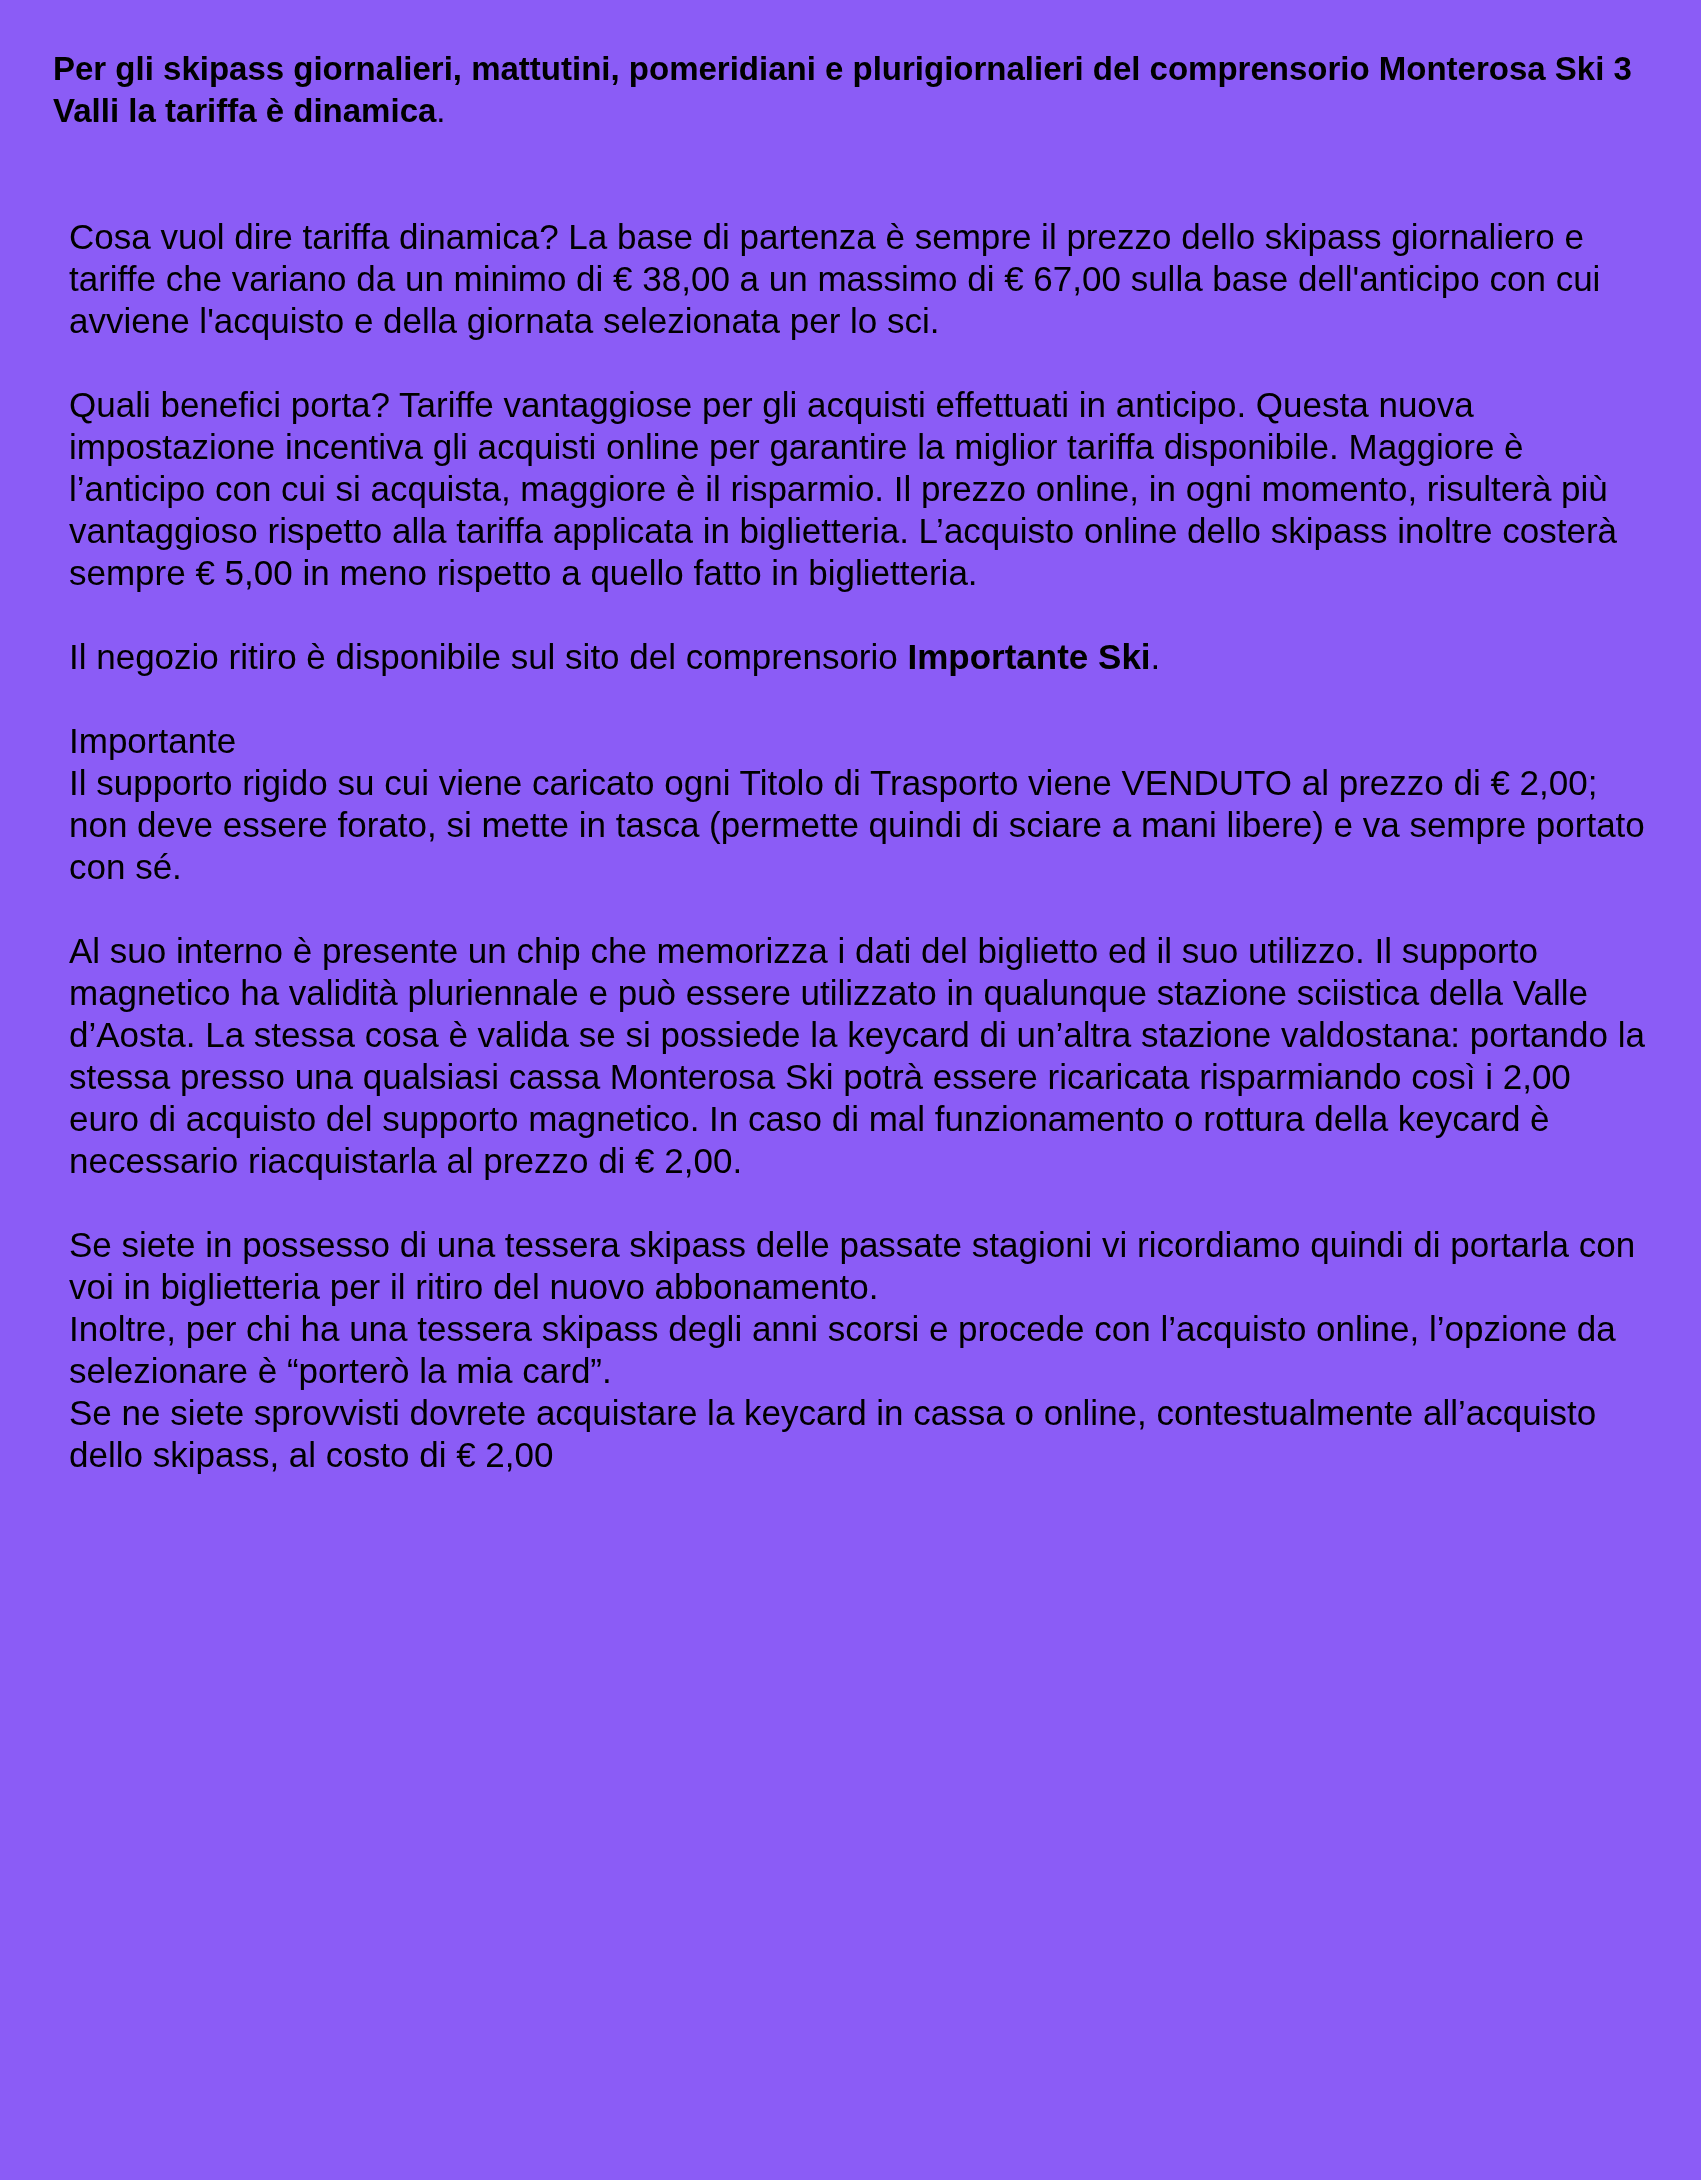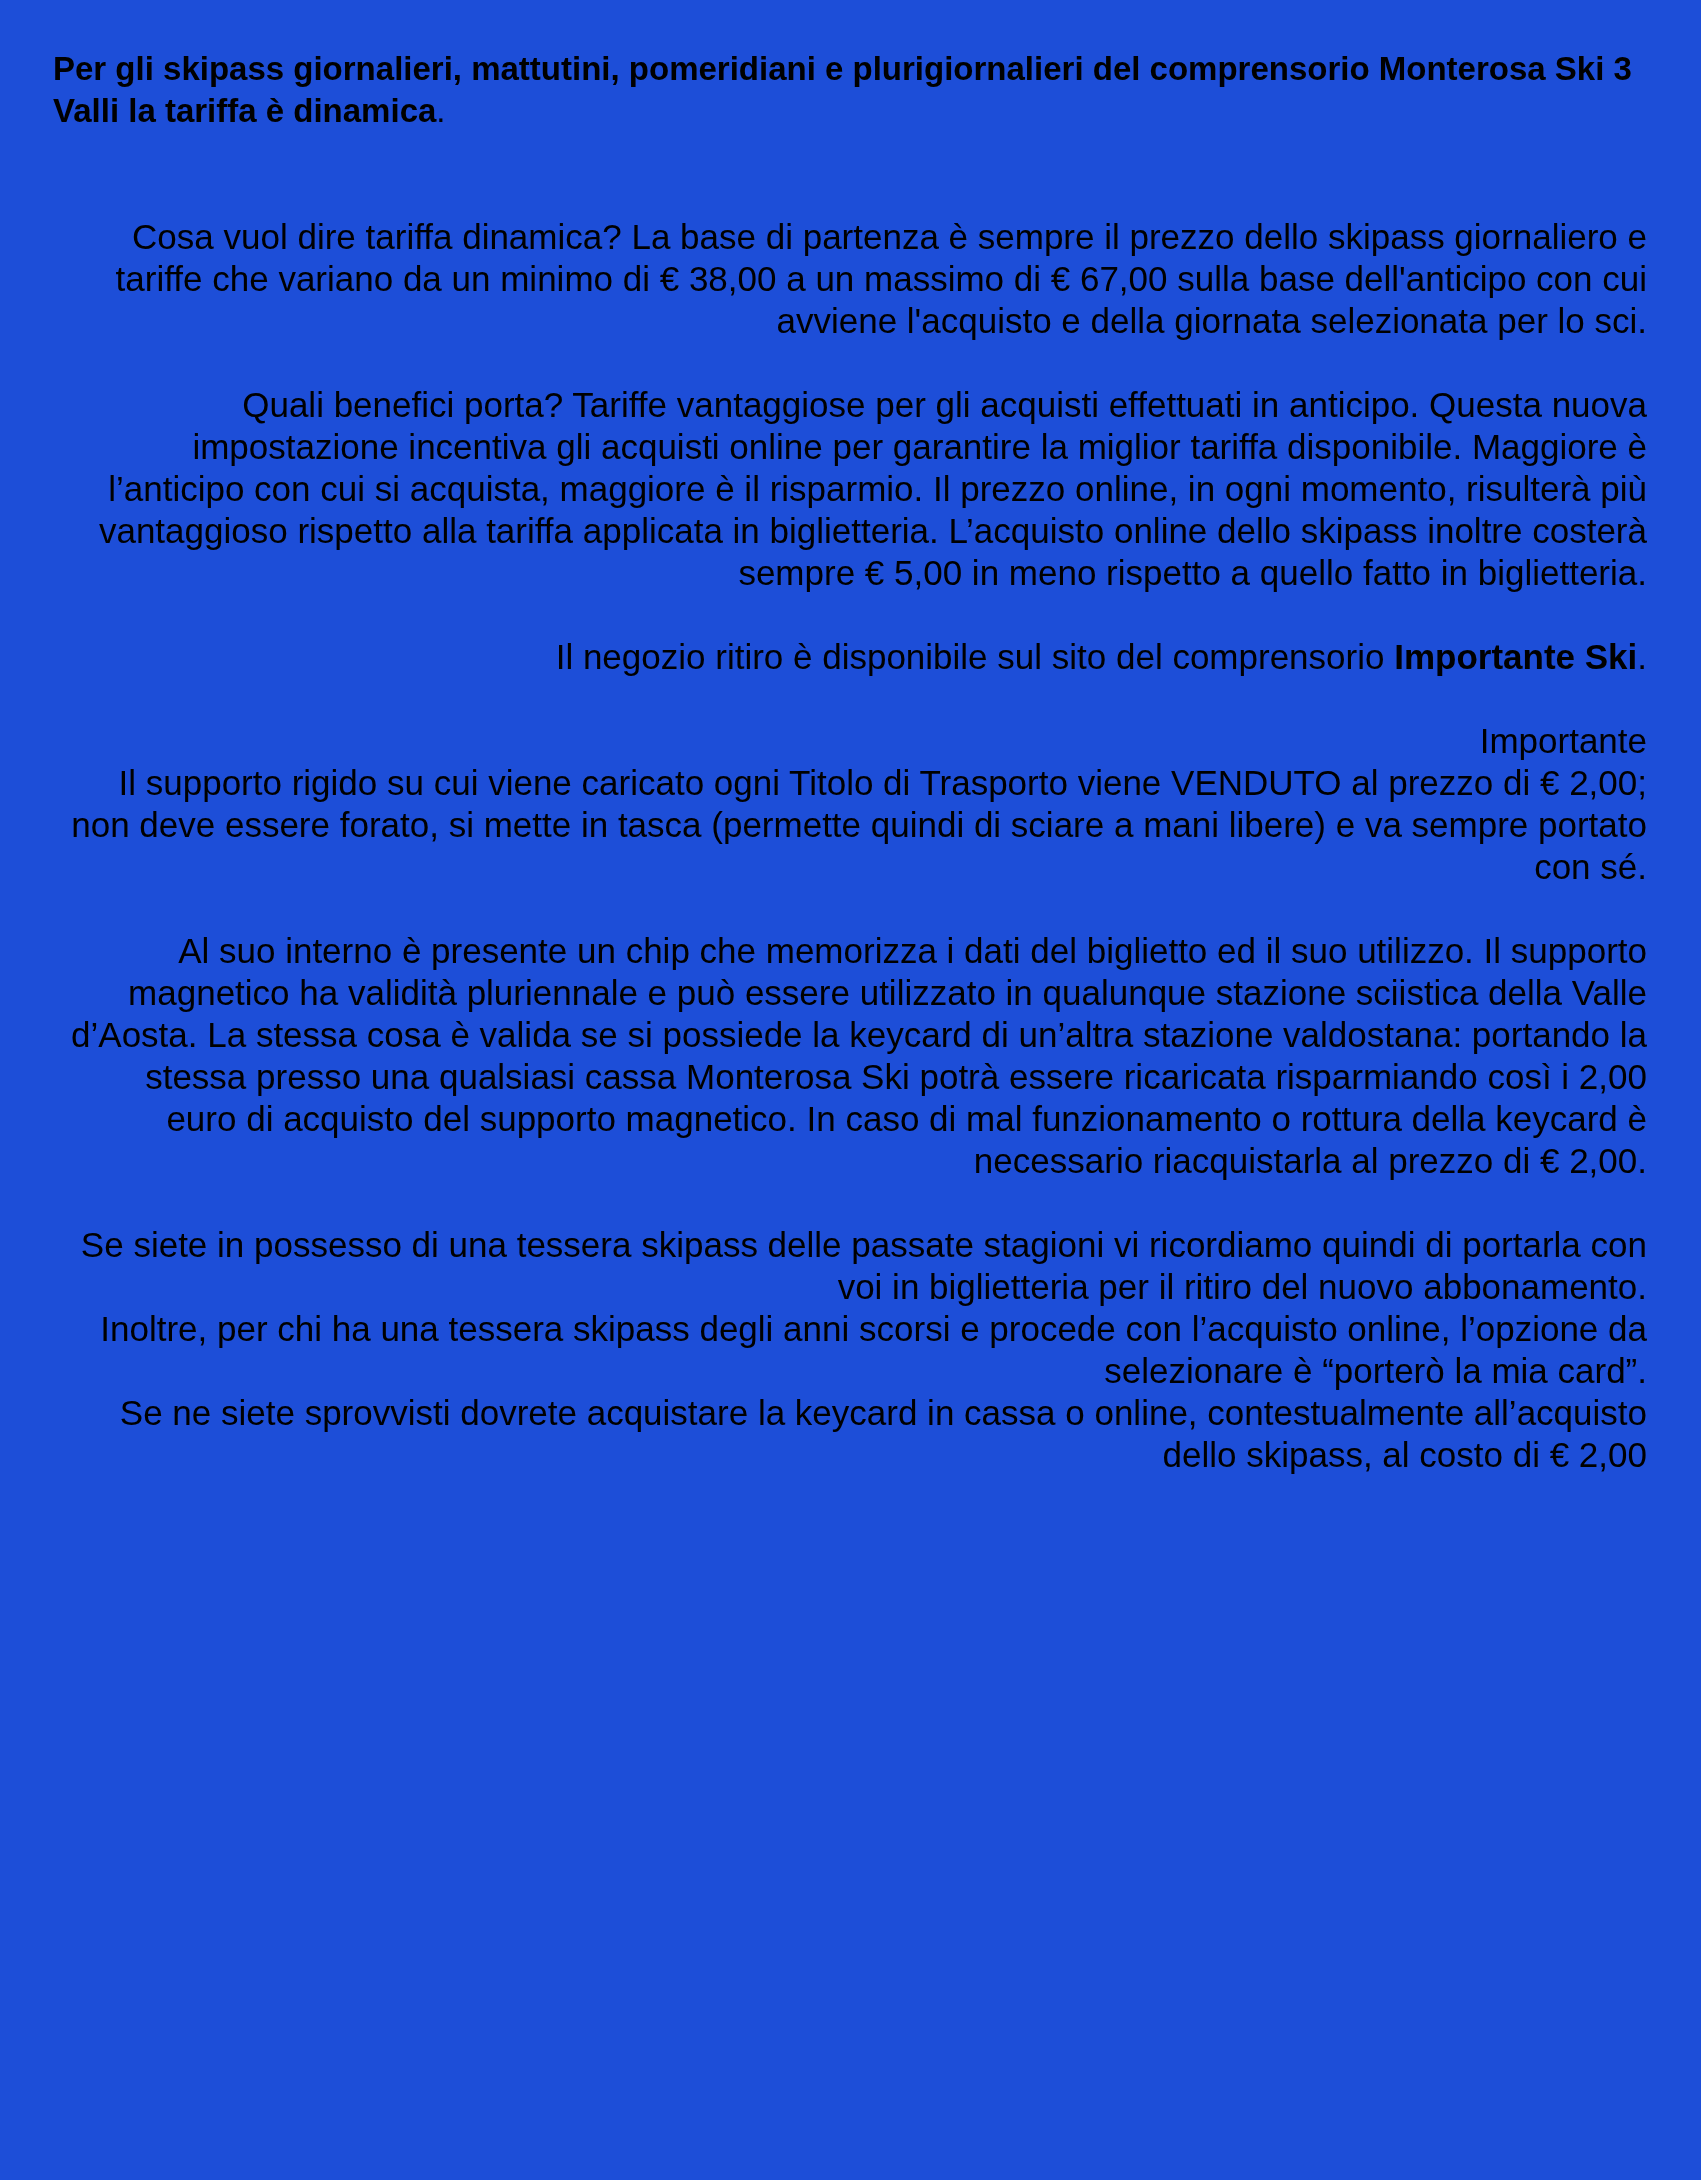--- a/index.html
+++ b/index.html
@@ -12,39 +12,38 @@
     background: #ffffff;
     color: #000000;
     font-family: "Liberation Sans", sans-serif;
     overflow: hidden;
   }
   .page {
     box-sizing: border-box;
     width: 1701px;
     height: 2180px;
     padding: 48px 54px 0 53px;
-    background: #1d4ed8;
+    background: #8b5cf6;
   }
   .doc-title {
     font-size: 33px;
     line-height: 42px;
     font-weight: normal;
     margin: 0 0 84px 0;
     max-width: 1593px;
     white-space: pre-line;
     letter-spacing: 0;
   }
   .doc-body p {
     font-size: 35px;
     line-height: 42px;
     margin: 0 0 42px 16px;
     max-width: 1593px;
     white-space: pre-line;
     letter-spacing: 0;
-    text-align: right;
   }
   .seg-bold { font-weight: bold; }
   .seg-regular { font-weight: normal; }
 </style>
 </head>
 <body>
 
 <div class="page">
   <h1 class="doc-title"><span class="seg-bold">Per gli skipass giornalieri, mattutini, pomeridiani e plurigiornalieri del comprensorio Monterosa Ski 3 Valli la tariffa è dinamica</span><span class="seg-regular">.</span></h1>
   <div class="doc-body">

